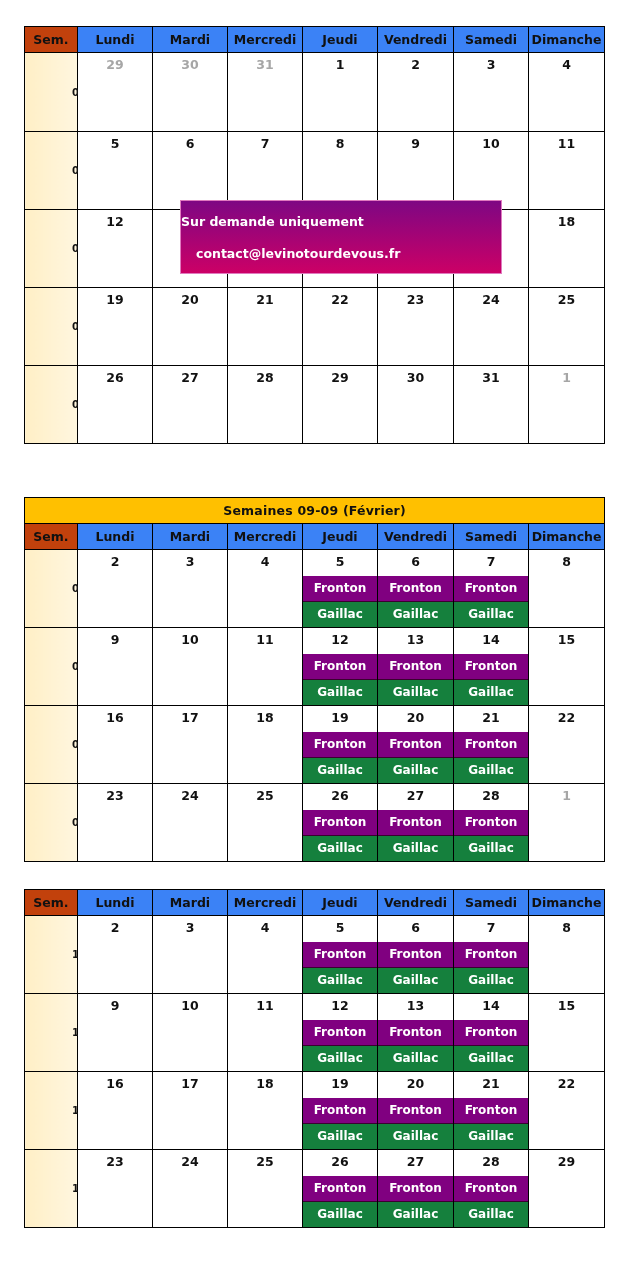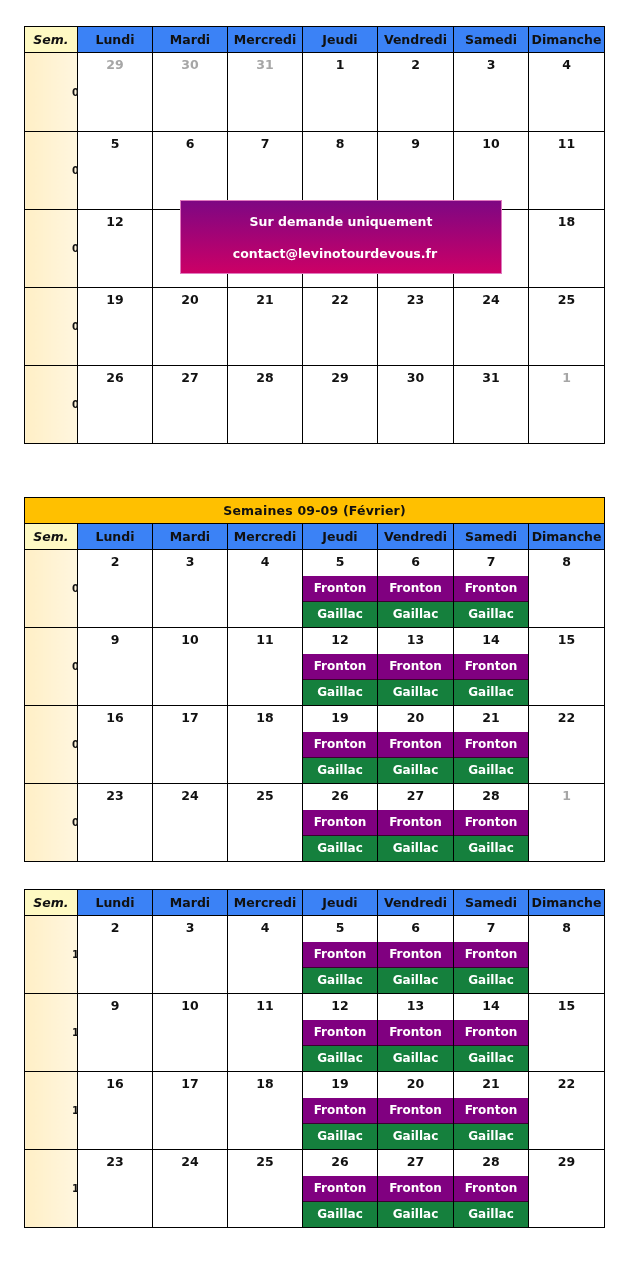--- a/index.html
+++ b/index.html
@@ -1,37 +1,37 @@
 <!DOCTYPE html>
 <html><head>
 <meta charset="utf-8">
 <style>
   html, body { margin:0; padding:0; background:#ffffff; }
   body { width:627px; height:1283px; position:relative; font-family:"DejaVu Sans", "Liberation Sans", sans-serif; overflow:hidden; }
   .cal { position:absolute; left:24px; width:580px; border-collapse:collapse; table-layout:fixed; }
   .cal td, .cal th { border:1px solid #000; padding:0; text-align:center; font-size:12.5px; font-weight:bold; color:#111; }
   .cal .title th { background:#FFC000; height:25px; font-size:12.5px; letter-spacing:0.2px; }
   .cal .hdr th { background:#3b82f6; height:25px; }
-  .cal .hdr th.sem { background:#fef9c3;font-style:italic; }
+  .cal .hdr th.sem { background:#c2410c; }
   .cal td.week { background:linear-gradient(to right, #FFEFC6, #FFF6DF); font-size:10px;padding-left:47px; }
   .cal td.day { background:#fff; vertical-align:top; position:relative; }
   .daynum { display:block; height:25px; line-height:22px; padding-top:1px; }
   .daynum.other { color:#A6A6A6; }
   .slot { display:block; height:25px; line-height:25px; color:#fff; font-size:12px; }
   .slot.fronton { background:#800080; border-bottom:1px solid #3a0030; }
   .slot.gaillac { background:#15803d; }
   .day.has-events { padding:0; }
   col.c-sem { width:53px; }
   col.c-day { width:75px; }
   col.c-day2 { width:76px; }
   .overlay { position:absolute; left:180px; top:200px; width:320px; height:72px;
      background:linear-gradient(to bottom, #7E0783, #CC0066);
-     border:1px solid #E07ABF; color:#fff; font-weight:bold; font-size:12.5px; text-align:center; }
+     border:1px solid #E07ABF; color:#fff; font-weight:bold; font-size:12.5px; text-align:left; }
   .overlay .l1 { position:absolute; left:0; right:0; top:13px; }
-  .overlay .l2 { position:absolute; left:0; right:12px; top:45px; }
+  .overlay .l2 { position:absolute; left:0; right:12px; top:45px;padding-left:15px; }
 </style>
 </head>
 <body>
 
 <table class="cal" style="top:26px;">
   <colgroup>
       <col class="c-sem">
       <col class="c-day">
       <col class="c-day">
       <col class="c-day">

